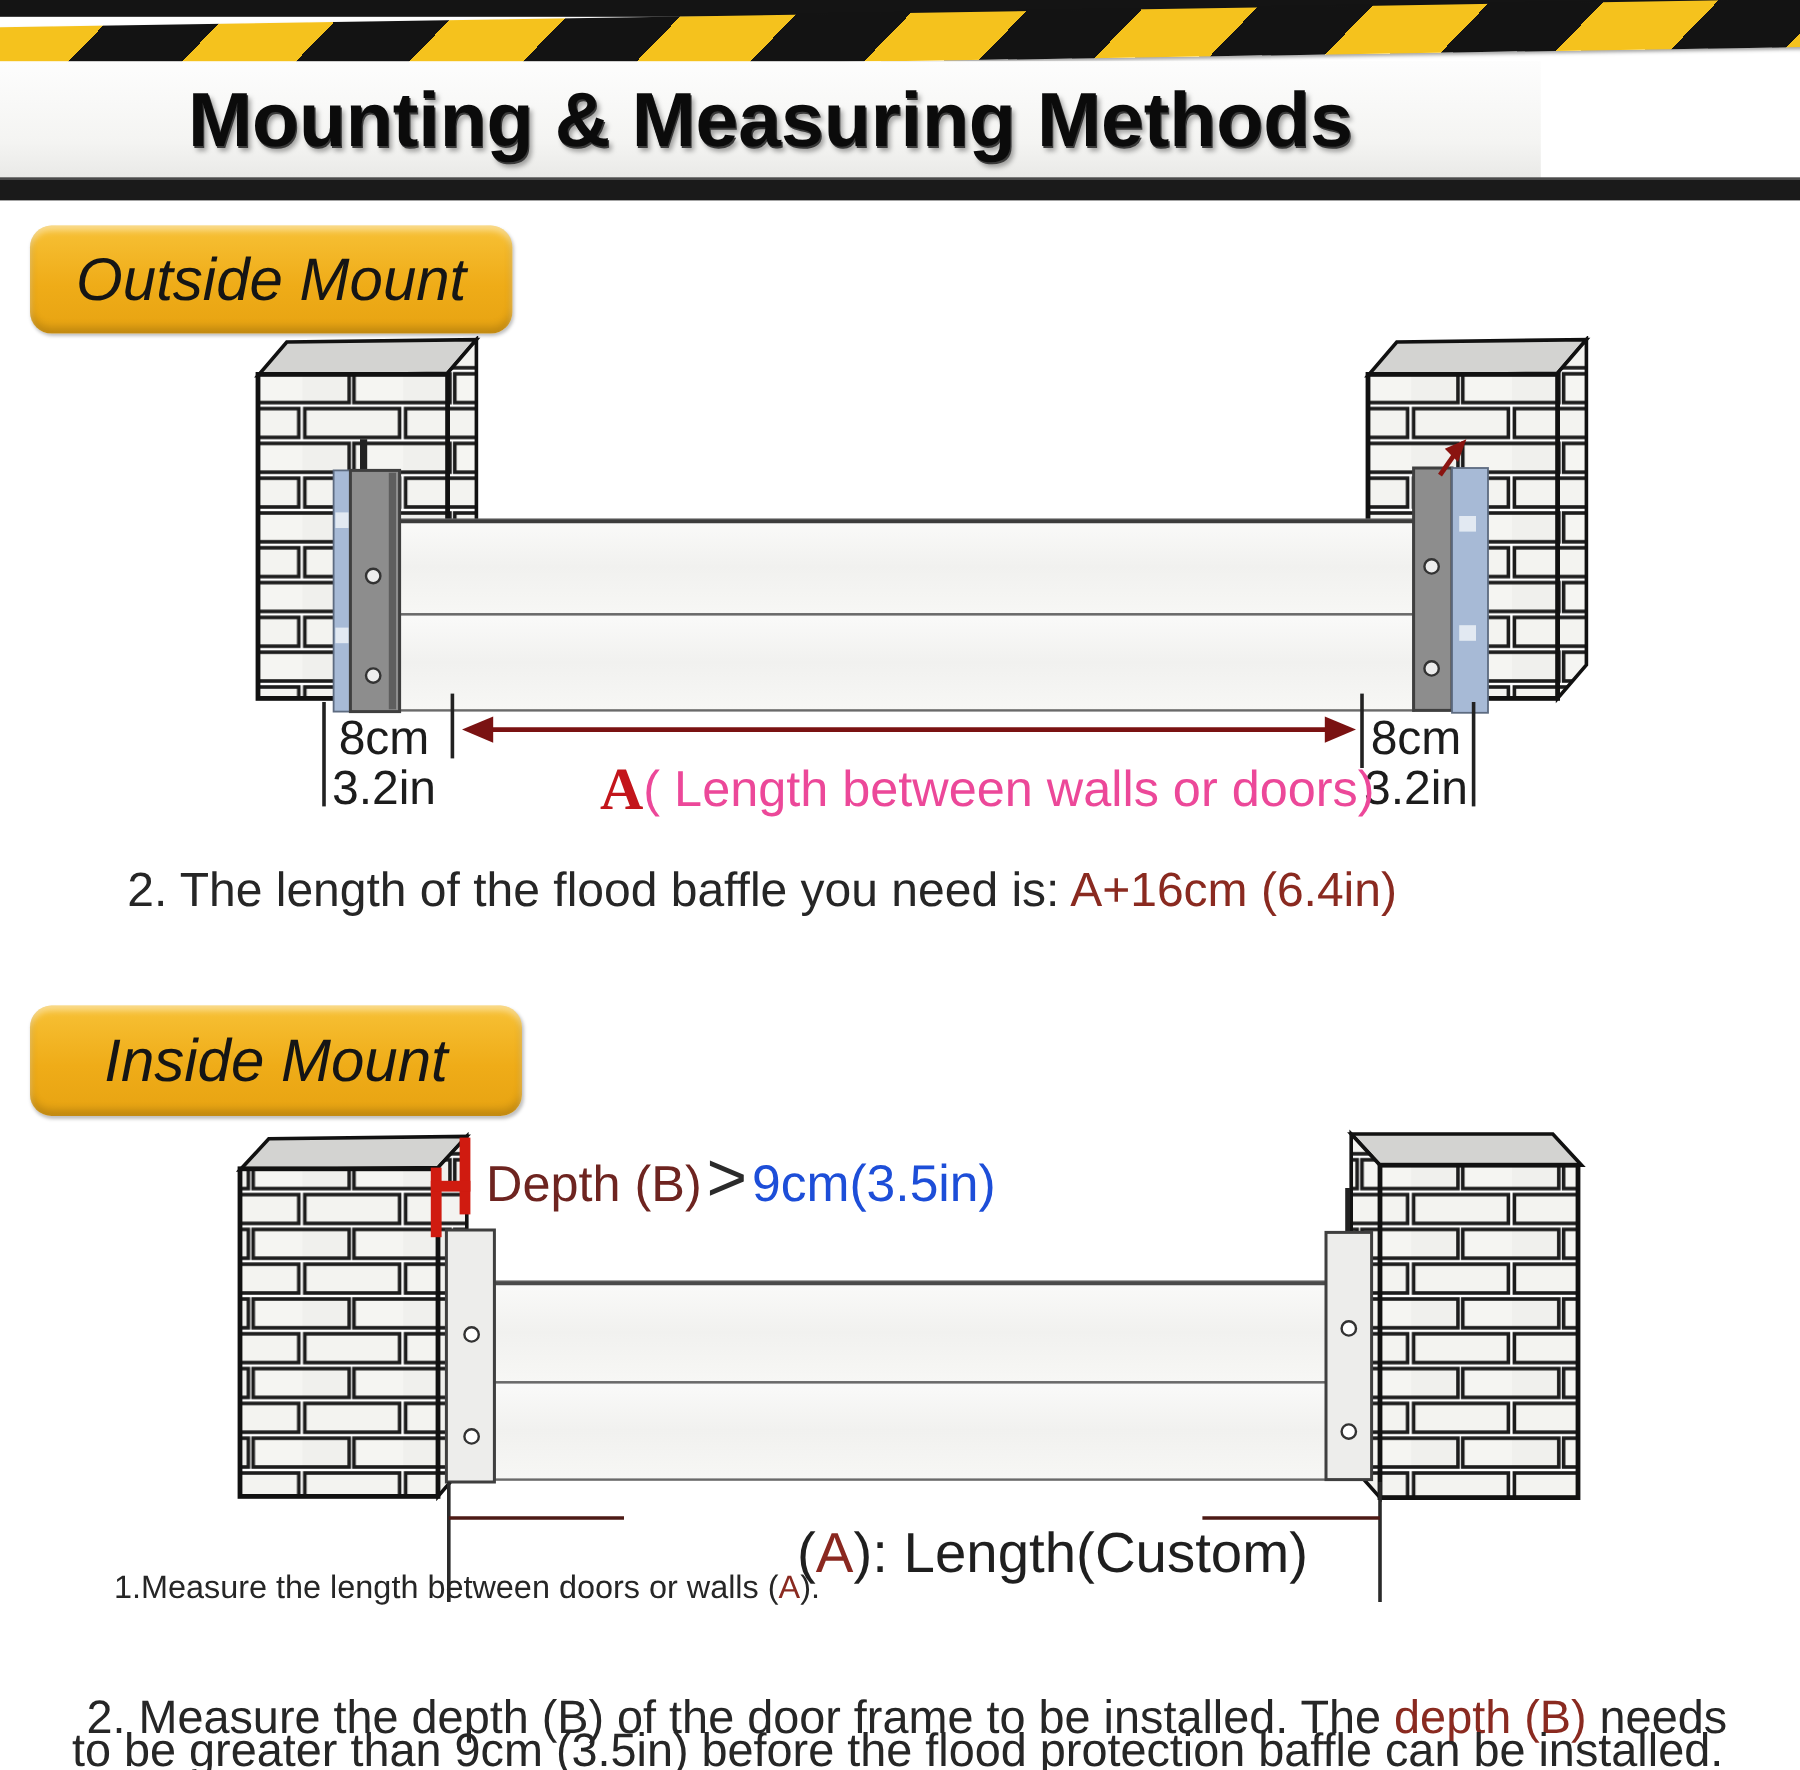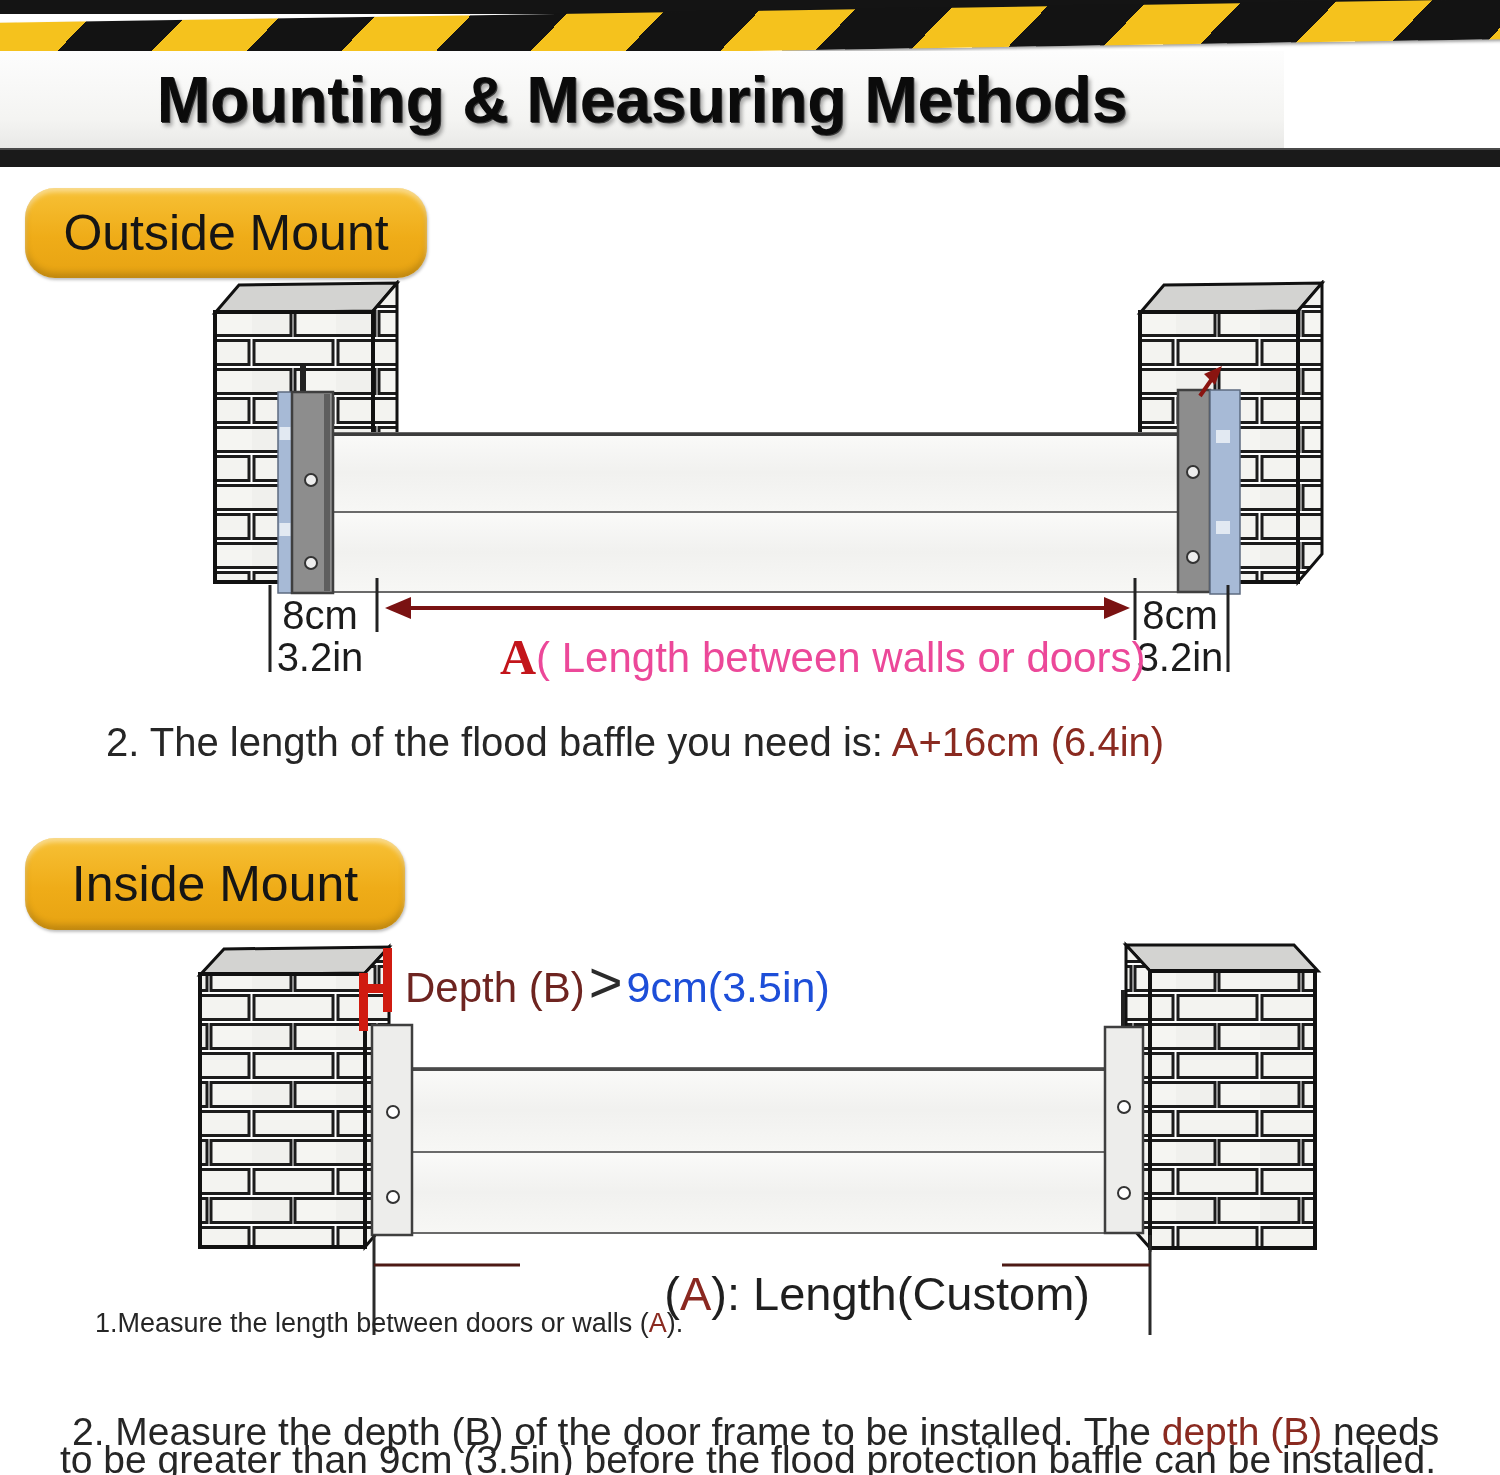--- a/index.html
+++ b/index.html
@@ -25,27 +25,28 @@
   .page-title{
     font-size:64px;font-weight:700;color:#0b0b0b;letter-spacing:0px;
     text-shadow:1px 1px 0 #3a3a3a,3px 4px 4px rgba(0,0,0,.35);
     white-space:nowrap;
   }
   .under-bar{left:0;top:148px;width:1500px;height:17px;background:#1a1a1a;border-top:2px solid #4a4a4a;}
 
   
   .badge{
     background:linear-gradient(180deg,#f7c136 0%,#efac18 55%,#e7a312 100%);
-    border-radius:30px;color:#151515;font-size:50px;
+    border-radius:18px;color:#151515;font-size:50px;
     display:flex;align-items:center;justify-content:center;
     box-shadow:inset 0 4px 5px rgba(255,255,255,.45),inset 0 -5px 7px rgba(0,0,0,.18),1px 2px 3px rgba(0,0,0,.25);
     white-space:nowrap;
+    font-style:italic;
   }
   .badge-outside{left:25px;top:188px;width:402px;height:90px;}
-  .badge-inside{left:25px;top:838px;width:380px;height:92px;}
+  .badge-inside{left:25px;top:838px;width:410px;height:92px;}
 
   
   .diagram{display:block;}
   #outside-diagram{left:0;top:280px;}
   #inside-diagram{left:0;top:935px;}
 
   
   .dim-label{font-size:40px;line-height:42px;color:#1c1c1c;text-align:center;white-space:nowrap;}
   .dim-left{left:266px;top:594px;width:108px;}
   .dim-right{left:1134px;top:594px;width:92px;}

